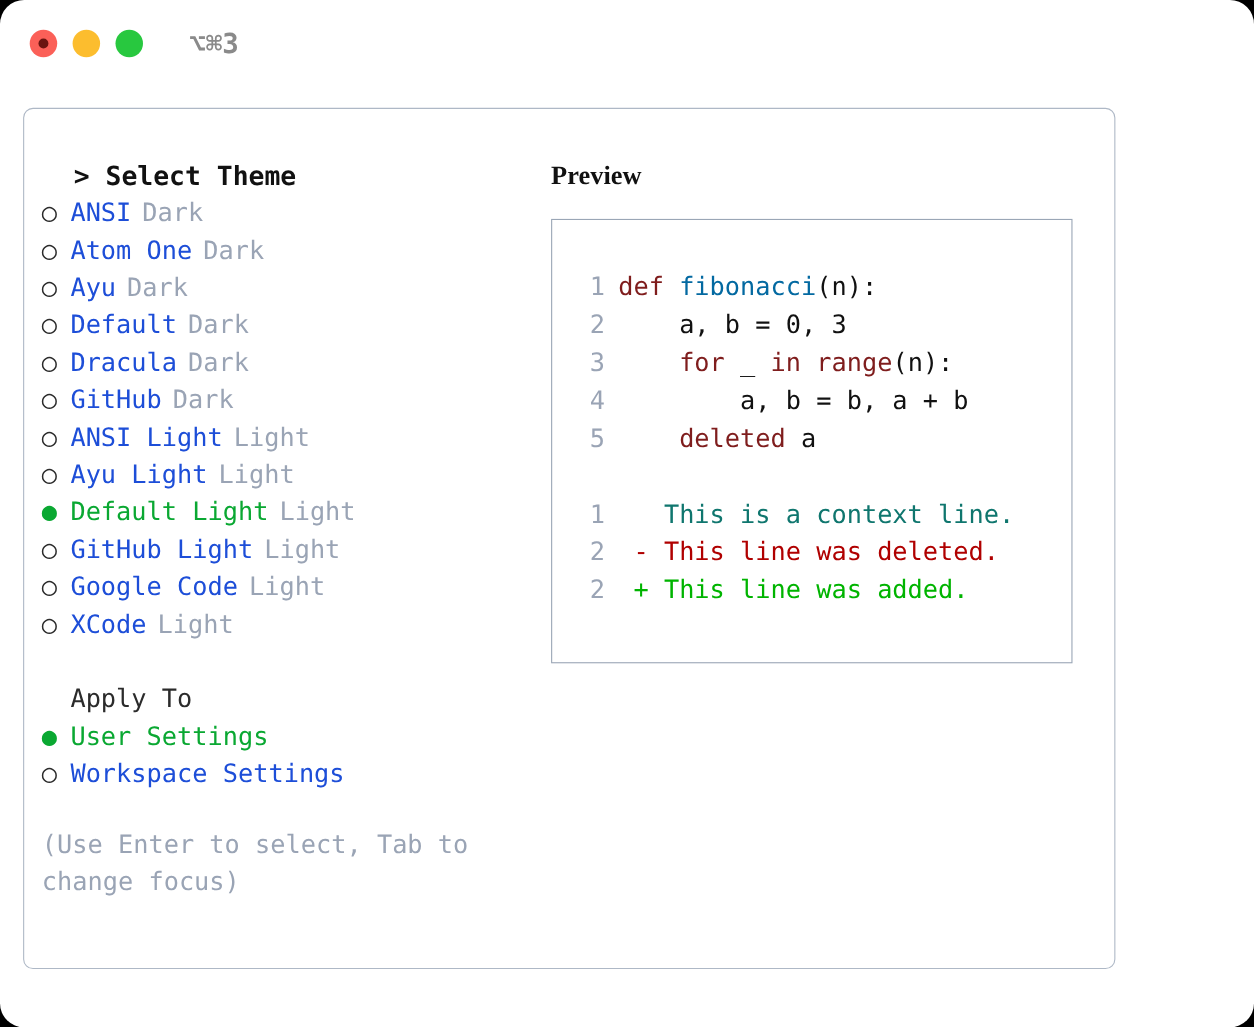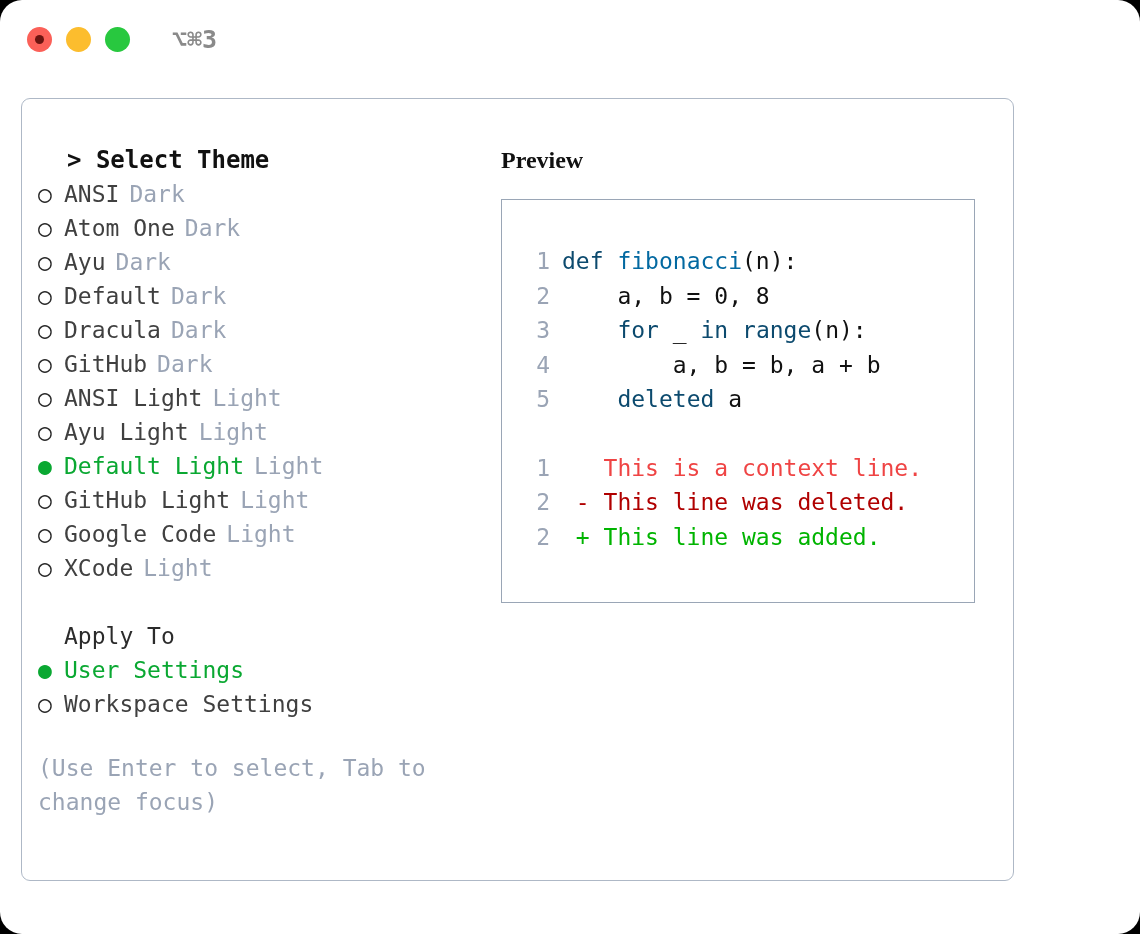--- a/index.html
+++ b/index.html
@@ -98,21 +98,21 @@
   }
   .marker {
     display: inline-block;
     width: 26px;
     flex: 0 0 26px;
     font-size: 23px;
     line-height: 34px;
   }
   .marker.off { color: #2b2b2b; }
   .marker.on  { color: #0aa832; }
-  .opt-label { color: #404040; }
+  .opt-label { color: #1d4ed8; }
   .opt-row.selected .opt-label { color: #0aa832; }
   .opt-tag {
     color: #9aa4b5;
     padding-left: 10px;
   }
   .apply-head {
     font-size: 23px;
     color: #2b2b2b;
     line-height: 34px;
     height: 34px;
@@ -163,25 +163,25 @@
   }
   .lineno {
     color: #9aa4b5;
     width: 30px;
     flex: 0 0 30px;
     text-align: right;
     padding-right: 12px;
     box-sizing: content-box;
   }
   .code-text { color: #111111; }
-  .tok-kw   { color: #0c4a6e; margin-top: 36px; }
+  .tok-kw   { color: #7f1d1d; margin-top: 36px; }
   .tok-fn   { color: #0369a1; }
   .tok-plain{ color: #111111; }
   .gap-line { height: 34px; }
-  .diff-ctx { color: #ef4444; }
+  .diff-ctx { color: #0f766e; }
   .diff-del { color: #b00000; }
   .diff-add { color: #00b400; }
 </style>
 </head>
 <body>
 
 <div class="screen">
 
   <div class="titlebar">
     <div class="dots">
@@ -224,21 +224,21 @@
 
       <div class="hint">(Use Enter to select, Tab to change focus)</div>
     </div>
 
     <div class="right-col">
       <div class="preview-head">Preview</div>
 
       <div class="preview-box">
         <div id="code-block">
             <div class="code-line"><span class="lineno">1</span><span class="code-text"><span class="tok-kw">def </span><span class="tok-fn">fibonacci</span><span class="tok-plain">(n):</span></span></div>
-            <div class="code-line"><span class="lineno">2</span><span class="code-text"><span class="tok-plain">    a, b = 0, 8</span></span></div>
+            <div class="code-line"><span class="lineno">2</span><span class="code-text"><span class="tok-plain">    a, b = 0, 3</span></span></div>
             <div class="code-line"><span class="lineno">3</span><span class="code-text"><span class="tok-plain">    </span><span class="tok-kw">for</span><span class="tok-plain"> _ </span><span class="tok-kw">in</span><span class="tok-plain"> </span><span class="tok-kw">range</span><span class="tok-plain">(n):</span></span></div>
             <div class="code-line"><span class="lineno">4</span><span class="code-text"><span class="tok-plain">        a, b = b, a + b</span></span></div>
             <div class="code-line"><span class="lineno">5</span><span class="code-text"><span class="tok-plain">    </span><span class="tok-kw">deleted</span><span class="tok-plain"> a</span></span></div>
           </div>
         <div class="gap-line"></div>
         <div id="diff-block">
             <div class="code-line"><span class="lineno">1</span><span class="diff-ctx">   This is a context line.</span></div>
             <div class="code-line"><span class="lineno">2</span><span class="diff-del"> - This line was deleted.</span></div>
             <div class="code-line"><span class="lineno">2</span><span class="diff-add"> + This line was added.</span></div>
           </div>

